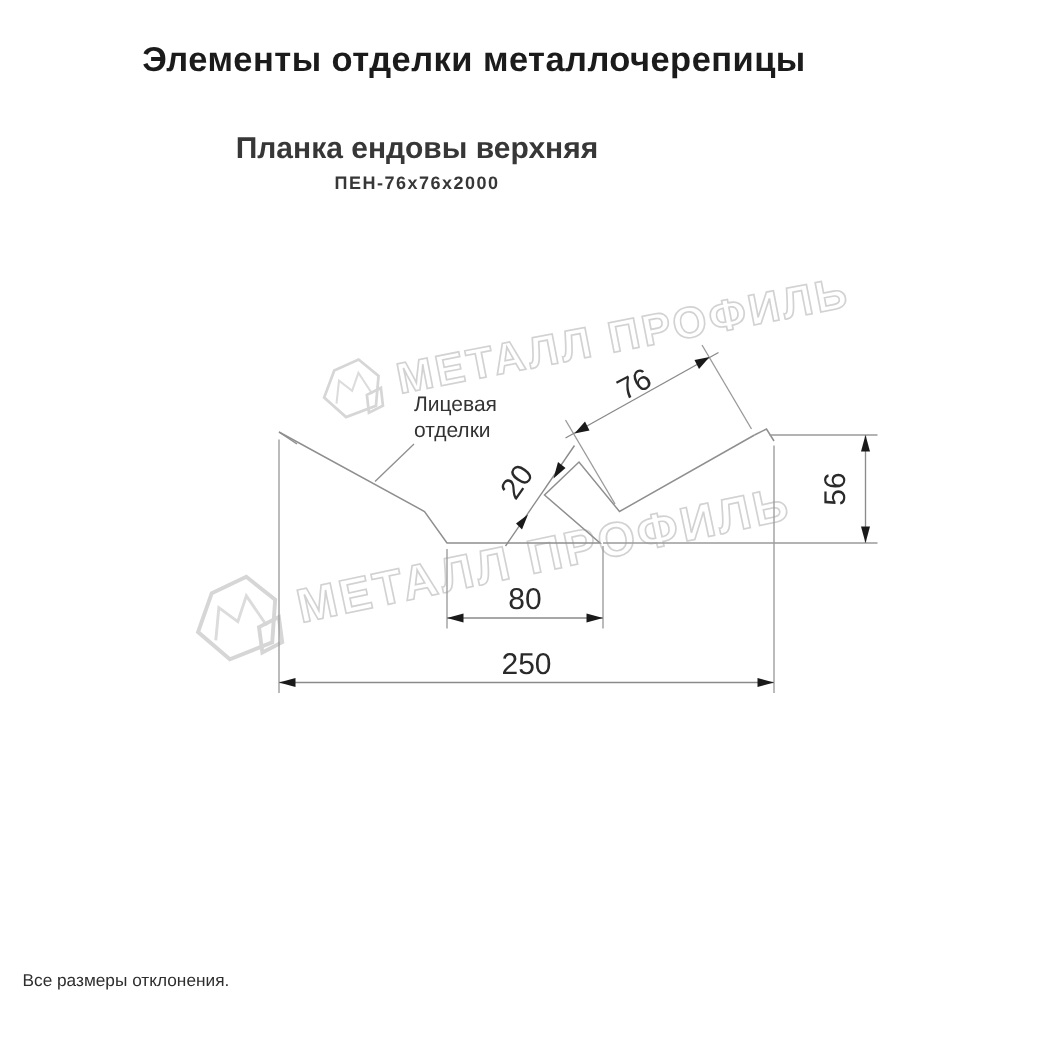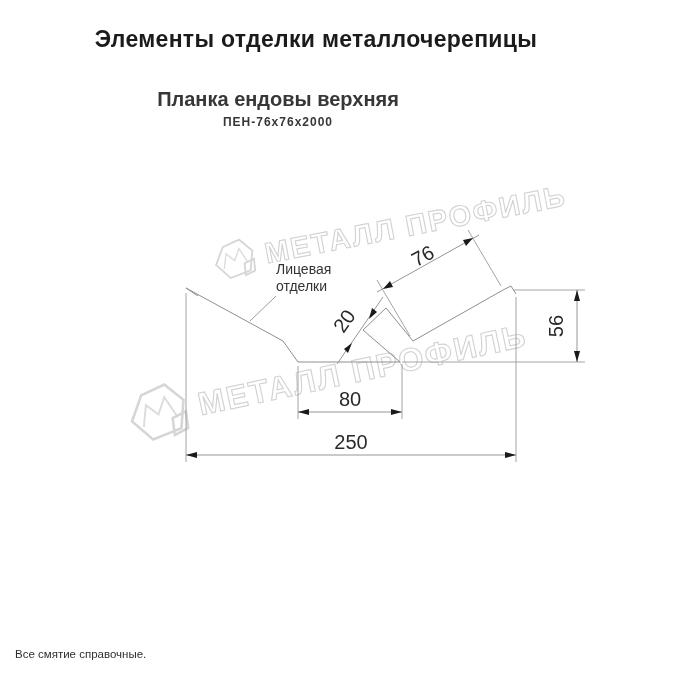--- a/index.html
+++ b/index.html
@@ -116,16 +116,16 @@
     <text class="dim-num" x="350" y="406" text-anchor="middle">80</text>
     <text class="dim-num" x="351" y="449" text-anchor="middle">250</text>
   </svg>
 
   <div class="face-label">
     <div>Лицевая</div>
     <div>отделки</div>
   </div>
 
   <div class="footer">
-    <div>Все смятие справочные.</div>
+    <div>Все размеры отклонения.</div>
   </div>
 
 </div>
 
 </body></html>

